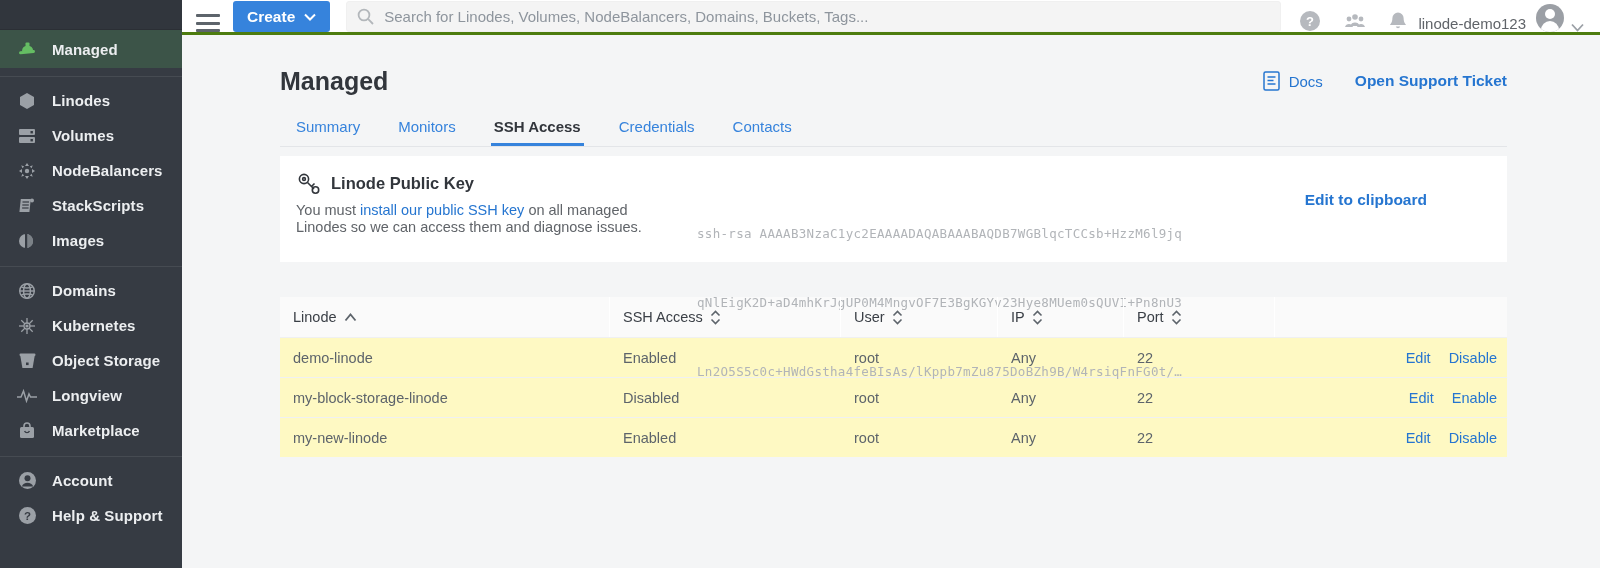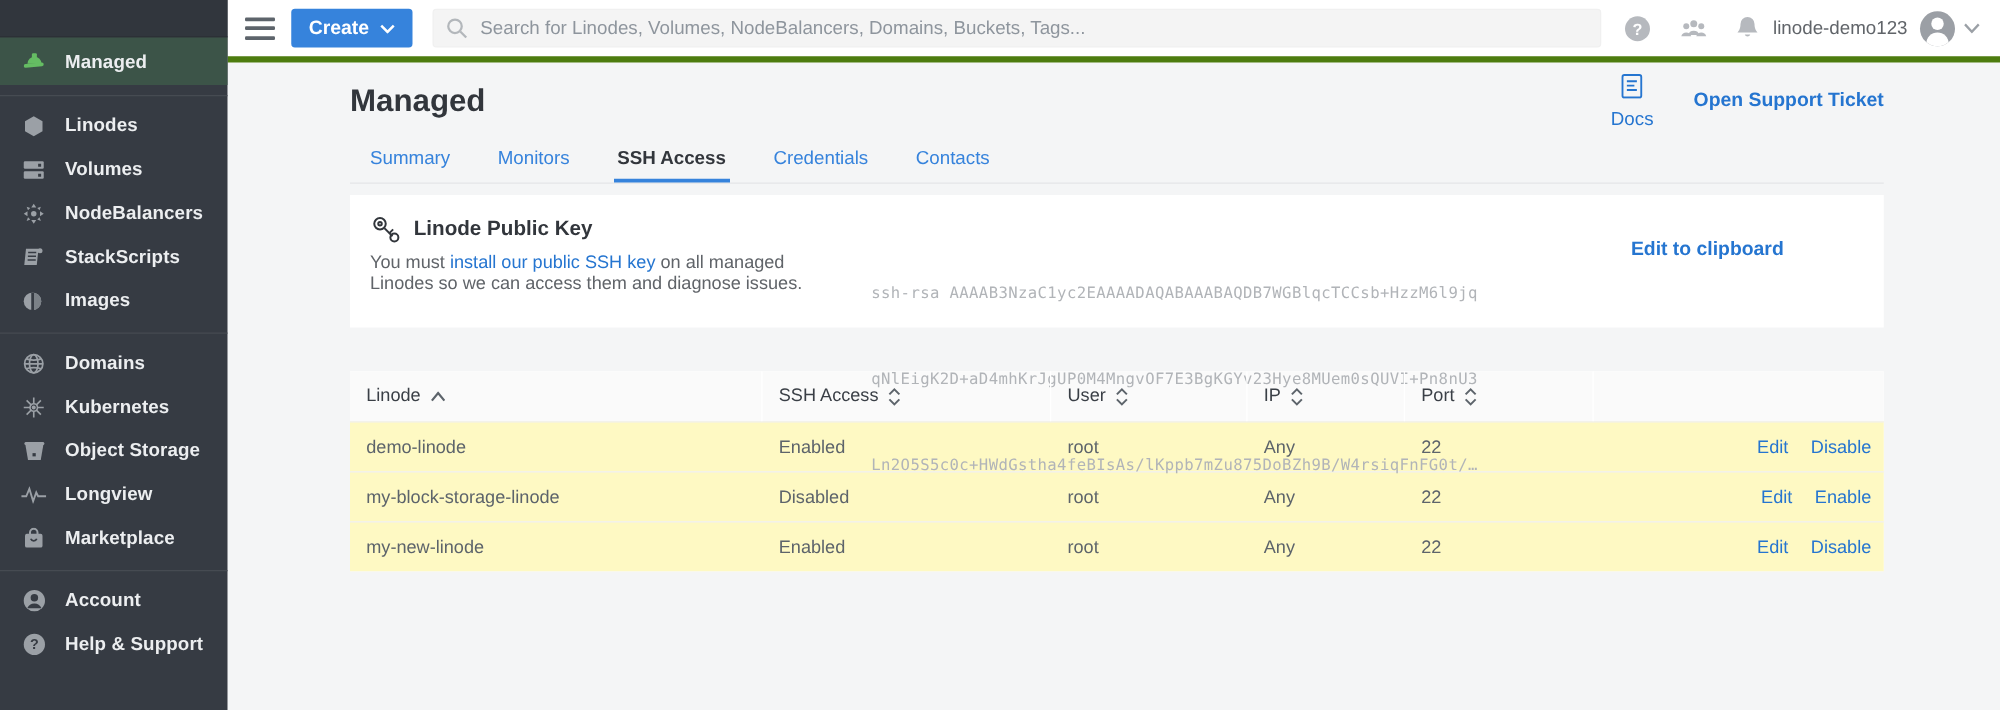--- a/index.html
+++ b/index.html
@@ -11,22 +11,22 @@
   .sidebar-top { height:30px; background:#31363d; border-bottom:1px solid #2b2f35; }
   .nav-item { display:flex; align-items:center; height:35px; padding-left:17px; gap:15px;
               color:#eceef0; font-size:15px; font-weight:600; cursor:pointer; letter-spacing:.1px; }
   .nav-item .nicon { width:20px; height:20px; display:flex; align-items:center; justify-content:center; flex:0 0 20px; }
   .nav-item.active { height:38px; background:#3c5448; }
   .nav-divider { border-top:1px solid #464b52; margin:8px 0 0 0; }
   .nav-group { padding-top:6px; }
   .nicon svg { display:block; }
 
   
-  .topbar { position:absolute; left:182px; right:0; top:0; height:50px; background:#fff;
-            border-bottom:5px solid #4d7c0f; display:flex; align-items:center; padding:0 16px 0 14px; }
+  .topbar { position:absolute; left:182px; right:0; top:0; height:35px; background:#fff;
+            border-bottom:3px solid #4d7c0f; display:flex; align-items:flex-end; padding:0 16px 0 14px; }
   .hamburger { width:24px; height:18px; display:flex; flex-direction:column; justify-content:space-between; cursor:pointer; margin-right:13px; }
   .hamburger span { display:block; height:3px; background:#5d646b; border-radius:1px; }
   .create-btn { background:#3683dc; color:#fff; font-weight:700; font-size:15.5px; height:31px;
                 border:none; border-radius:3px; padding:0 14px; display:flex; align-items:center; gap:9px;
                 cursor:pointer; font-family:inherit; margin-right:16px; }
   .searchbox { flex:1; height:31px; background:#f4f4f4; border:1px solid #f0f0f0; border-radius:3px;
                display:flex; align-items:center; padding:0 10px; gap:10px; margin-right:18px; }
   .searchbox input { flex:1; border:none; outline:none; background:transparent; font-size:15px;
                      font-family:inherit; color:#464c53; }
   .searchbox input::placeholder { color:#8e959d; }
@@ -40,21 +40,21 @@
   .avatar::after { content:""; position:absolute; width:18px; height:12px; border-radius:9px 9px 0 0;
                    background:#fff; left:5px; top:17px; }
   .user-caret { margin-left:7px; cursor:pointer; display:flex; }
 
   
   .content { position:absolute; left:182px; top:45px; right:0; bottom:0; }
   .container { margin:0 93px 0 98px; width:1227px; }
   .page-head { display:flex; justify-content:space-between; align-items:center; margin-top:20px; height:32px; }
   .page-title { font-size:25px; font-weight:700; color:#32363c; }
   .head-links { display:flex; align-items:center; gap:32px; }
-  .docs-link { display:flex; align-items:center; gap:8px; color:#2575d0; font-size:15px; cursor:pointer;flex-direction:column; }
+  .docs-link { display:flex; align-items:center; gap:8px; color:#2575d0; font-size:15px; cursor:pointer; }
   .ticket-link { color:#2575d0; font-size:15.5px; font-weight:700; cursor:pointer; }
 
   .tabs { display:flex; gap:32px; margin-top:13px; border-bottom:1px solid #e3e5e8; padding-left:13px; }
   .tab { font-size:15px; color:#3683dc; padding:8px 3px 11px; cursor:pointer; }
   .tab.active { color:#32363c; font-weight:700; box-shadow:inset 0 -3px 0 #3683dc; }
 
   
   .key-card { margin-top:9px; background:#fff; height:106px; display:flex; padding:12px 0 0 16px;justify-content:center; }
   .key-left { width:401px; flex:0 0 401px; }
   .key-title-row { display:flex; align-items:center; gap:10px; height:30px; }

